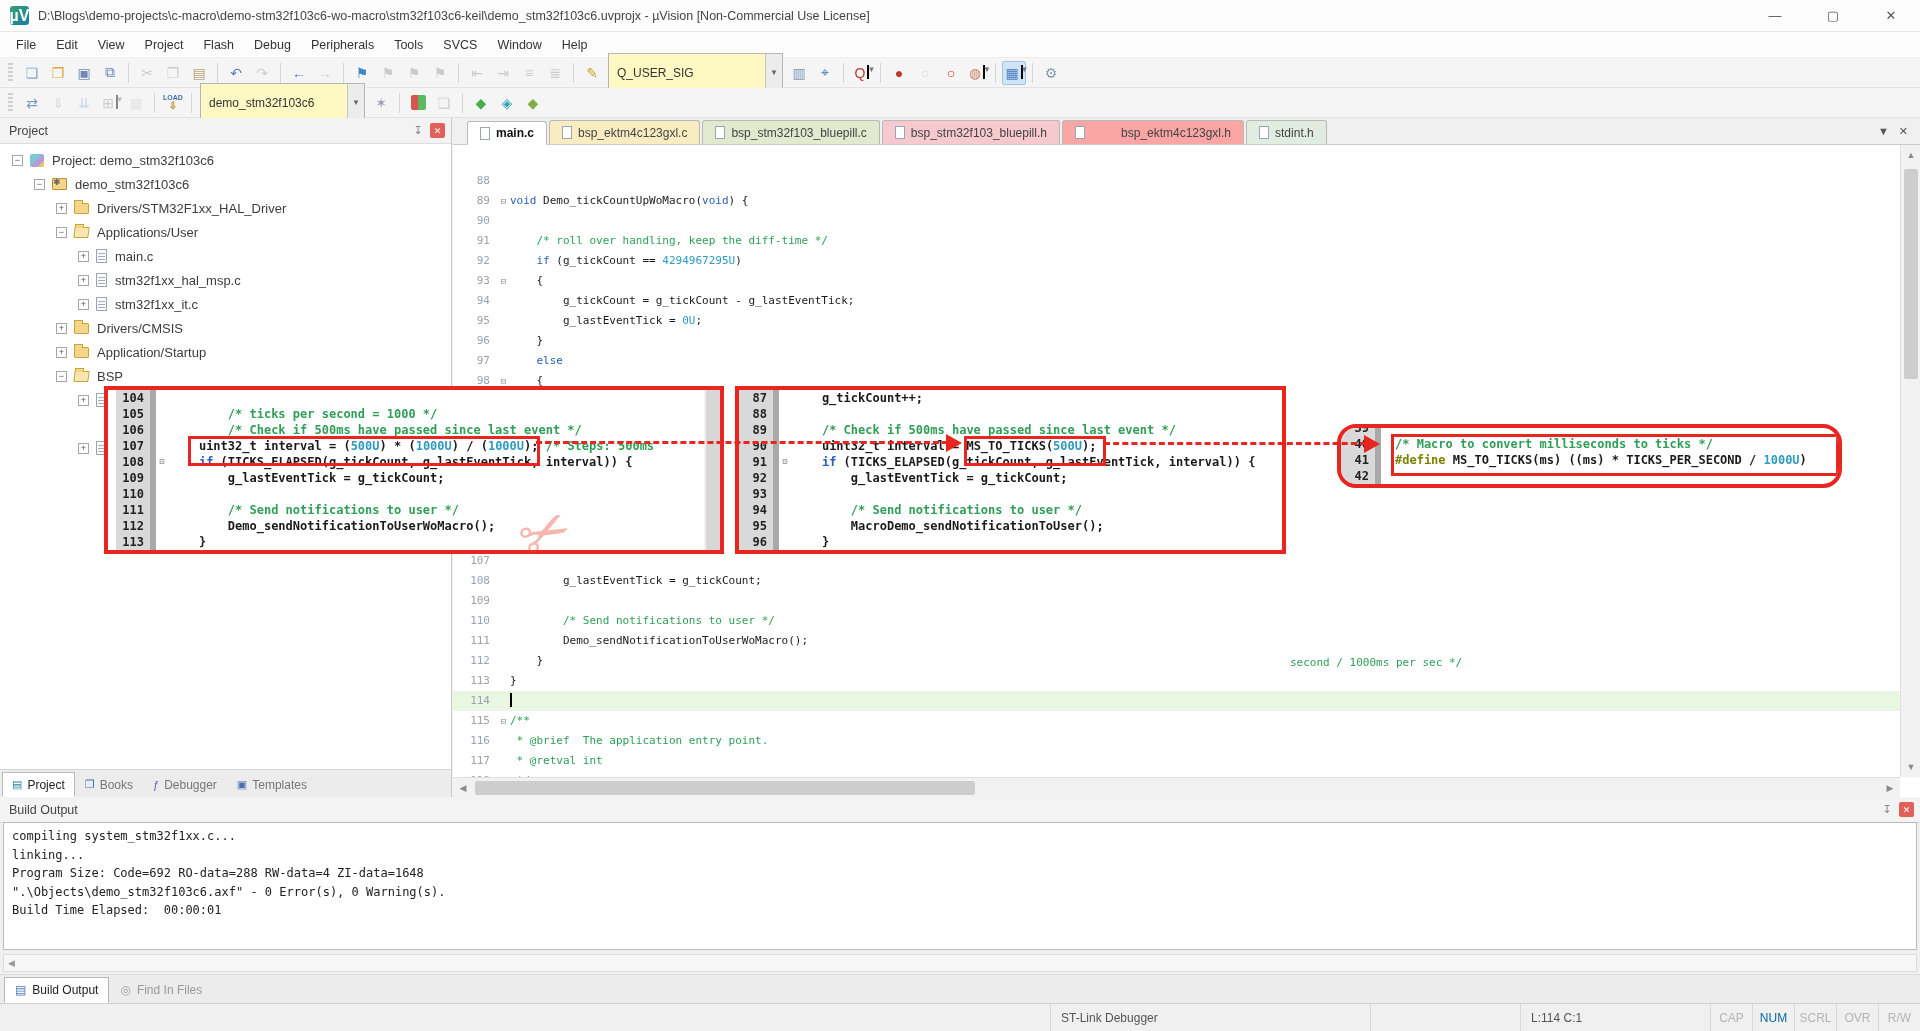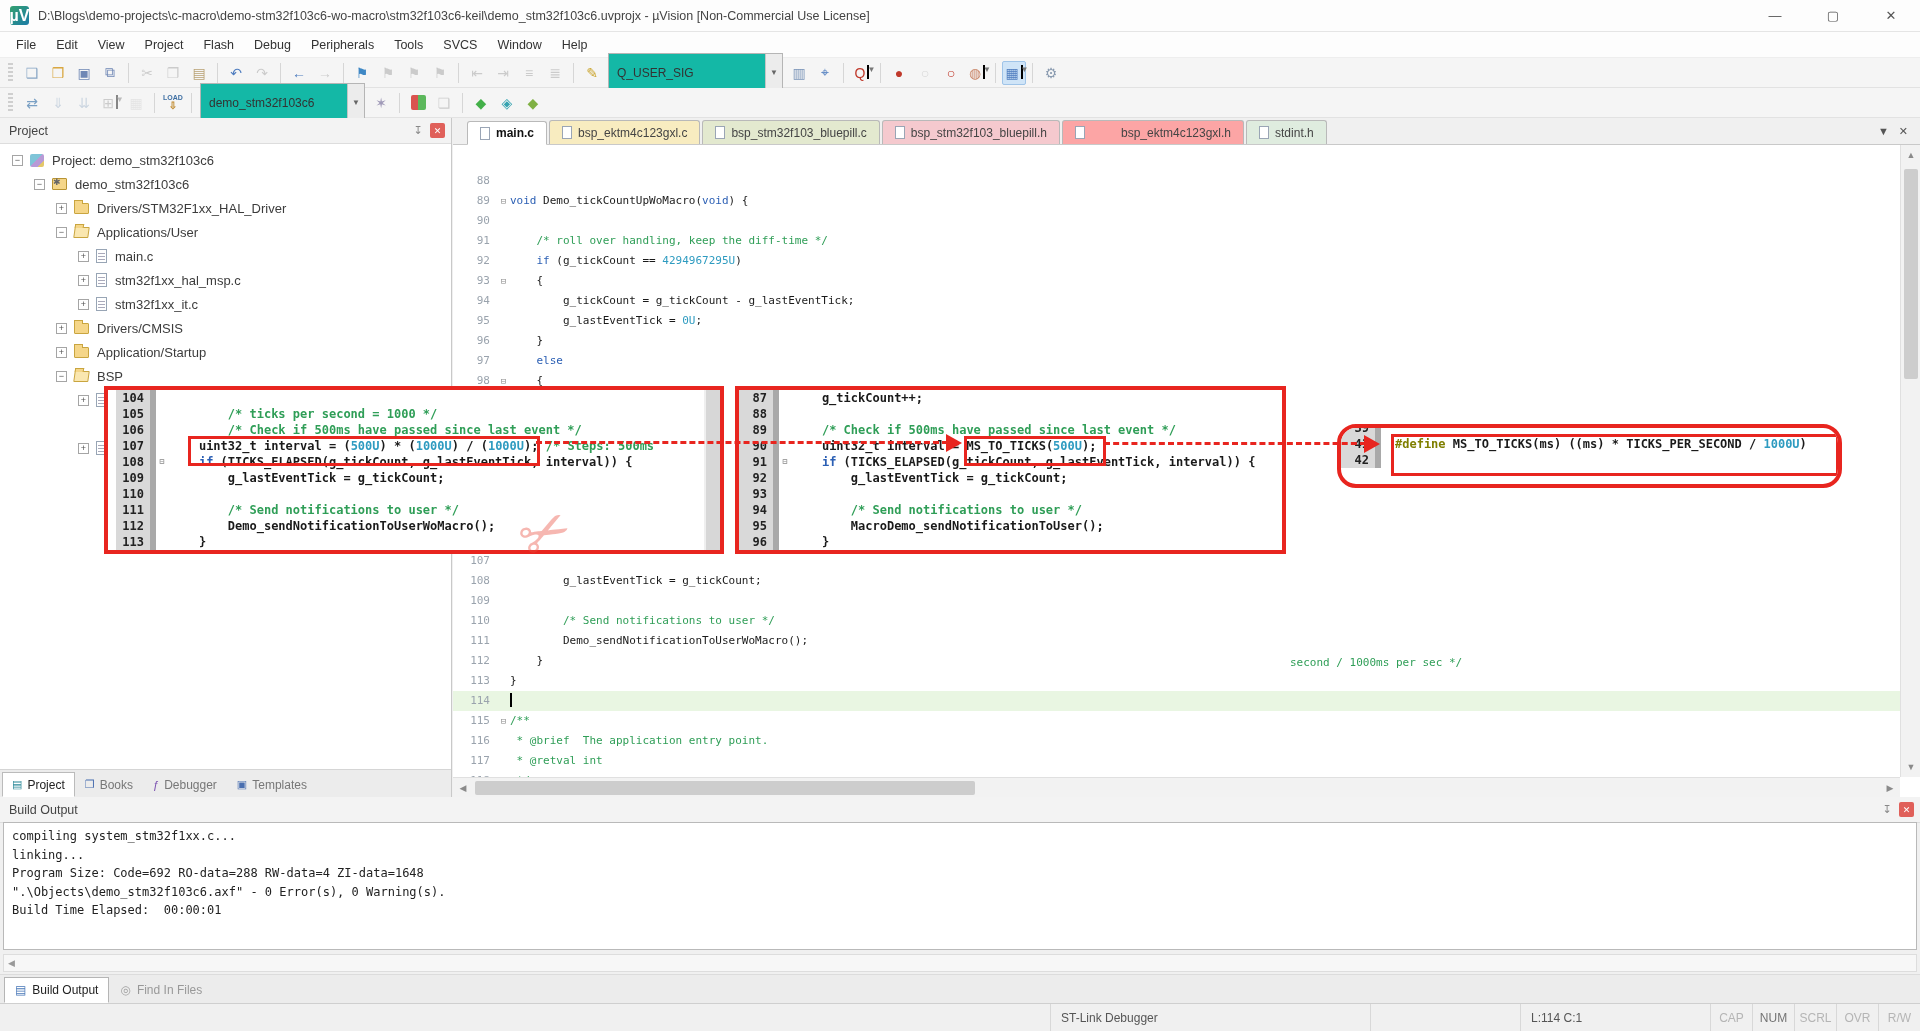--- a/index.html
+++ b/index.html
@@ -28,21 +28,21 @@
     display:flex; align-items:center; padding-left:8px; border-bottom:1px solid #e2e2e2; }
   #toolbar1 { top:58px; } #toolbar2 { top:88px; }
   .grip { width:5px; height:20px; margin-right:6px;
     background:repeating-linear-gradient(180deg,#cfcfcf 0 2px,transparent 2px 4px); }
   .tbtn { min-width:24px; height:24px; display:flex; align-items:center; justify-content:center;
     font-size:14px; margin:0 1px; border-radius:2px; position:relative; }
   .tbtn.dis { opacity:.45; }
   .tbtn.active { background:#cfe4f7; border:1px solid #9fc4e8; }
   .tbtn .caret { font-size:8px; color:#777; margin-left:2px; }
   .tsep { width:1px; height:20px; background:#d6d6d6; margin:0 5px; }
-  .combo { height:40px; background:#14b8a6; border:1px solid #b5b5b5; display:flex; align-items:center;
+  .combo { height:40px; background:#fef9c3; border:1px solid #b5b5b5; display:flex; align-items:center;
     font-size:12px; color:#333; margin:0 3px; }
   .combo .val { padding:0 8px; flex:1; white-space:nowrap; }
   .combo .dd { width:17px; height:100%; background:#ececec; border-left:1px solid #c5c5c5;
     display:flex; align-items:center; justify-content:center; font-size:8px; color:#666; }
   .loadbtn { display:flex; flex-direction:column; align-items:center; justify-content:center;
     font-size:7px; font-weight:bold; color:#3e6fa3; line-height:1; }
   .loadbtn span.arr { font-size:10px; color:#c08a2e; }
   .twotone { width:15px; height:15px; border-radius:2px;
     background:linear-gradient(90deg,#d9534f 0 50%,#5cb85c 50%); }
 
@@ -139,21 +139,21 @@
     display:flex; align-items:flex-end; padding-left:4px; border-top:1px solid #dcdcdc; }
   .dtab { height:26px; display:flex; align-items:center; gap:6px; padding:0 10px; font-size:12px;
     color:#999; border:1px solid transparent; }
   .dtab.on { background:#fff; border-color:#b5b5b5; border-bottom-color:#fff; color:#222; }
 
   
   #statusbar { position:absolute; left:0; top:1003px; width:1920px; height:28px; background:#f0f0f0;
     border-top:1px solid #cfcfcf; display:flex; align-items:stretch; font-size:12px; color:#555; }
   .scell { border-left:1px solid #d8d8d8; display:flex; align-items:center; padding:0 10px; }
   .sflag { width:42px; justify-content:center; color:#b5b5b5; }
-  .sflag.on { color:#737373; }
+  .sflag.on { color:#0369a1; }
 
   
   .obox { position:absolute; background:#fff; border:4px solid #e8251f; z-index:40; overflow:hidden; }
   #obox-left   { left:104px; top:386px; width:620px; height:168px; }
   #obox-middle { left:735px; top:386px; width:551px; height:168px; }
   #obox-right  { left:1337px; top:424px; width:505px; height:64px;border-radius:19px; }
   .snippet .cl { height:16px; line-height:16px; font-size:12px; font-weight:bold; }
   .snippet .cl .g { width:40px; background:#d9d9d9; border-right:6px solid #a9a9a9; color:#222;
     padding-right:6px; }
   .snippet .cl .f { width:12px; font-size:8px; }
@@ -620,20 +620,21 @@
         <div class="cl"><span class="g">93</span><span class="f"></span><span class="cd"></span></div>
         <div class="cl"><span class="g">94</span><span class="f"></span><span class="cd"><span class="s-t">        </span><span class="s-c">/* Send notifications to user */</span></span></div>
         <div class="cl"><span class="g">95</span><span class="f"></span><span class="cd"><span class="s-t">        MacroDemo_sendNotificationToUser();</span></span></div>
         <div class="cl"><span class="g">96</span><span class="f"></span><span class="cd"><span class="s-t">    }</span></span></div>
       </div>
     <div class="ibox" style="left:225px;top:46px;width:142px;height:30px"></div>
   </div>
   <div id="obox-right" class="obox snippet">
     <div id="snip-right" style="margin-top:-8px">
         <div class="cl"><span class="g">39</span><span class="f"></span><span class="cd"></span></div>
+        <div class="cl"><span class="g">40</span><span class="f"></span><span class="cd"><span class="s-c">/* Macro to convert milliseconds to ticks */</span></span></div>
         <div class="cl"><span class="g">41</span><span class="f"></span><span class="cd"><span class="s-o">#define</span><span class="s-t"> MS_TO_TICKS(ms) ((ms) * TICKS_PER_SECOND / </span><span class="s-n">1000U</span><span class="s-t">)</span></span></div>
         <div class="cl"><span class="g">42</span><span class="f"></span><span class="cd"></span></div>
       </div>
     <div class="ibox" style="left:50px;top:6px;width:448px;height:42px"></div>
   </div>
 
   <div class="dash" style="left:536px;top:441px;width:412px"></div>
   <div class="ahead" style="left:946px;top:434px"></div>
   <div class="dash" style="left:1104px;top:442px;width:262px"></div>
   <div class="ahead" style="left:1364px;top:435px"></div>

